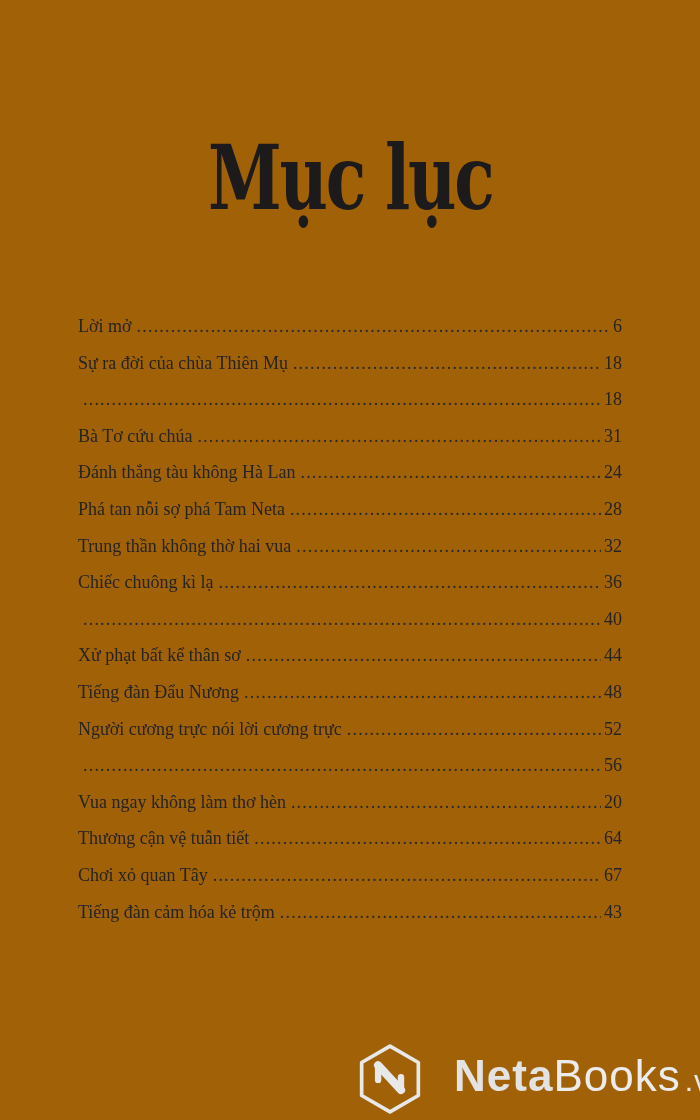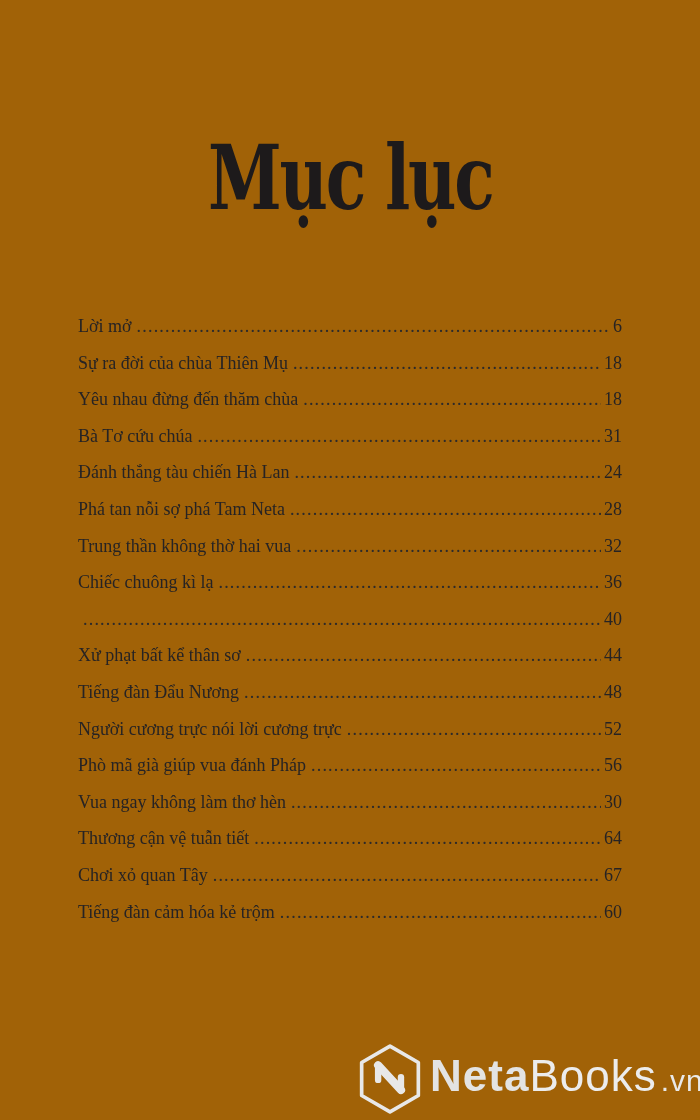--- a/index.html
+++ b/index.html
@@ -84,20 +84,21 @@
   .wm-text {
     font-family: "Liberation Sans", sans-serif;
     font-size: 44px;
     line-height: 72px;
     letter-spacing: 1px;
     white-space: nowrap;
   }
   .wm-primary {
     font-weight: 700;
     color: #e3e3e3;
+    margin-left: 24px;
   }
   .wm-secondary {
     font-weight: 400;
     color: #ececec;
   }
   .wm-suffix {
     font-weight: 400;
     font-size: 30px;
     color: #e9e9e9;
     margin-left: 4px;
@@ -117,31 +118,30 @@
         <span class="toc-title">Lời mở</span>
         <span class="dots"></span>
         <span class="toc-page">6</span>
       </div>
       <div class="toc-row">
         <span class="toc-title">Sự ra đời của chùa Thiên Mụ</span>
         <span class="dots"></span>
         <span class="toc-page">18</span>
       </div>
       <div class="toc-row">
-        <span class="toc-title">Yêu nhau đừng đến thăm chùa</span>
         <span class="dots"></span>
         <span class="toc-page">18</span>
       </div>
       <div class="toc-row">
         <span class="toc-title">Bà Tơ cứu chúa</span>
         <span class="dots"></span>
         <span class="toc-page">31</span>
       </div>
       <div class="toc-row">
-        <span class="toc-title">Đánh thắng tàu chiến Hà Lan</span>
+        <span class="toc-title">Đánh thắng tàu không Hà Lan</span>
         <span class="dots"></span>
         <span class="toc-page">24</span>
       </div>
       <div class="toc-row">
         <span class="toc-title">Phá tan nỗi sợ phá Tam Neta</span>
         <span class="dots"></span>
         <span class="toc-page">28</span>
       </div>
       <div class="toc-row">
         <span class="toc-title">Trung thần không thờ hai vua</span>
@@ -166,43 +166,42 @@
         <span class="toc-title">Tiếng đàn Đẩu Nương</span>
         <span class="dots"></span>
         <span class="toc-page">48</span>
       </div>
       <div class="toc-row">
         <span class="toc-title">Người cương trực nói lời cương trực</span>
         <span class="dots"></span>
         <span class="toc-page">52</span>
       </div>
       <div class="toc-row">
-        <span class="toc-title">Phò mã già giúp vua đánh Pháp</span>
         <span class="dots"></span>
         <span class="toc-page">56</span>
       </div>
       <div class="toc-row">
         <span class="toc-title">Vua ngay không làm thơ hèn</span>
         <span class="dots"></span>
-        <span class="toc-page">30</span>
+        <span class="toc-page">20</span>
       </div>
       <div class="toc-row">
         <span class="toc-title">Thương cận vệ tuẫn tiết</span>
         <span class="dots"></span>
         <span class="toc-page">64</span>
       </div>
       <div class="toc-row">
         <span class="toc-title">Chơi xỏ quan Tây</span>
         <span class="dots"></span>
         <span class="toc-page">67</span>
       </div>
       <div class="toc-row">
         <span class="toc-title">Tiếng đàn cảm hóa kẻ trộm</span>
         <span class="dots"></span>
-        <span class="toc-page">60</span>
+        <span class="toc-page">43</span>
       </div>
     </div>
 
   <div class="watermark">
     <svg class="wm-logo" viewBox="0 0 70 78" fill="none" xmlns="http://www.w3.org/2000/svg">
       <polygon points="35,3 66,21 66,57 35,75 4,57 4,21" stroke="#e8e8e8" stroke-width="4" fill="none" stroke-linejoin="round"></polygon>
       <path d="M22 24 L22 40" stroke="#e8e8e8" stroke-width="7" stroke-linecap="round"></path>
       <path d="M22 24 L47 51" stroke="#e8e8e8" stroke-width="9" stroke-linecap="round"></path>
       <path d="M47 51 L47 37" stroke="#e8e8e8" stroke-width="7" stroke-linecap="round"></path>
     </svg>

